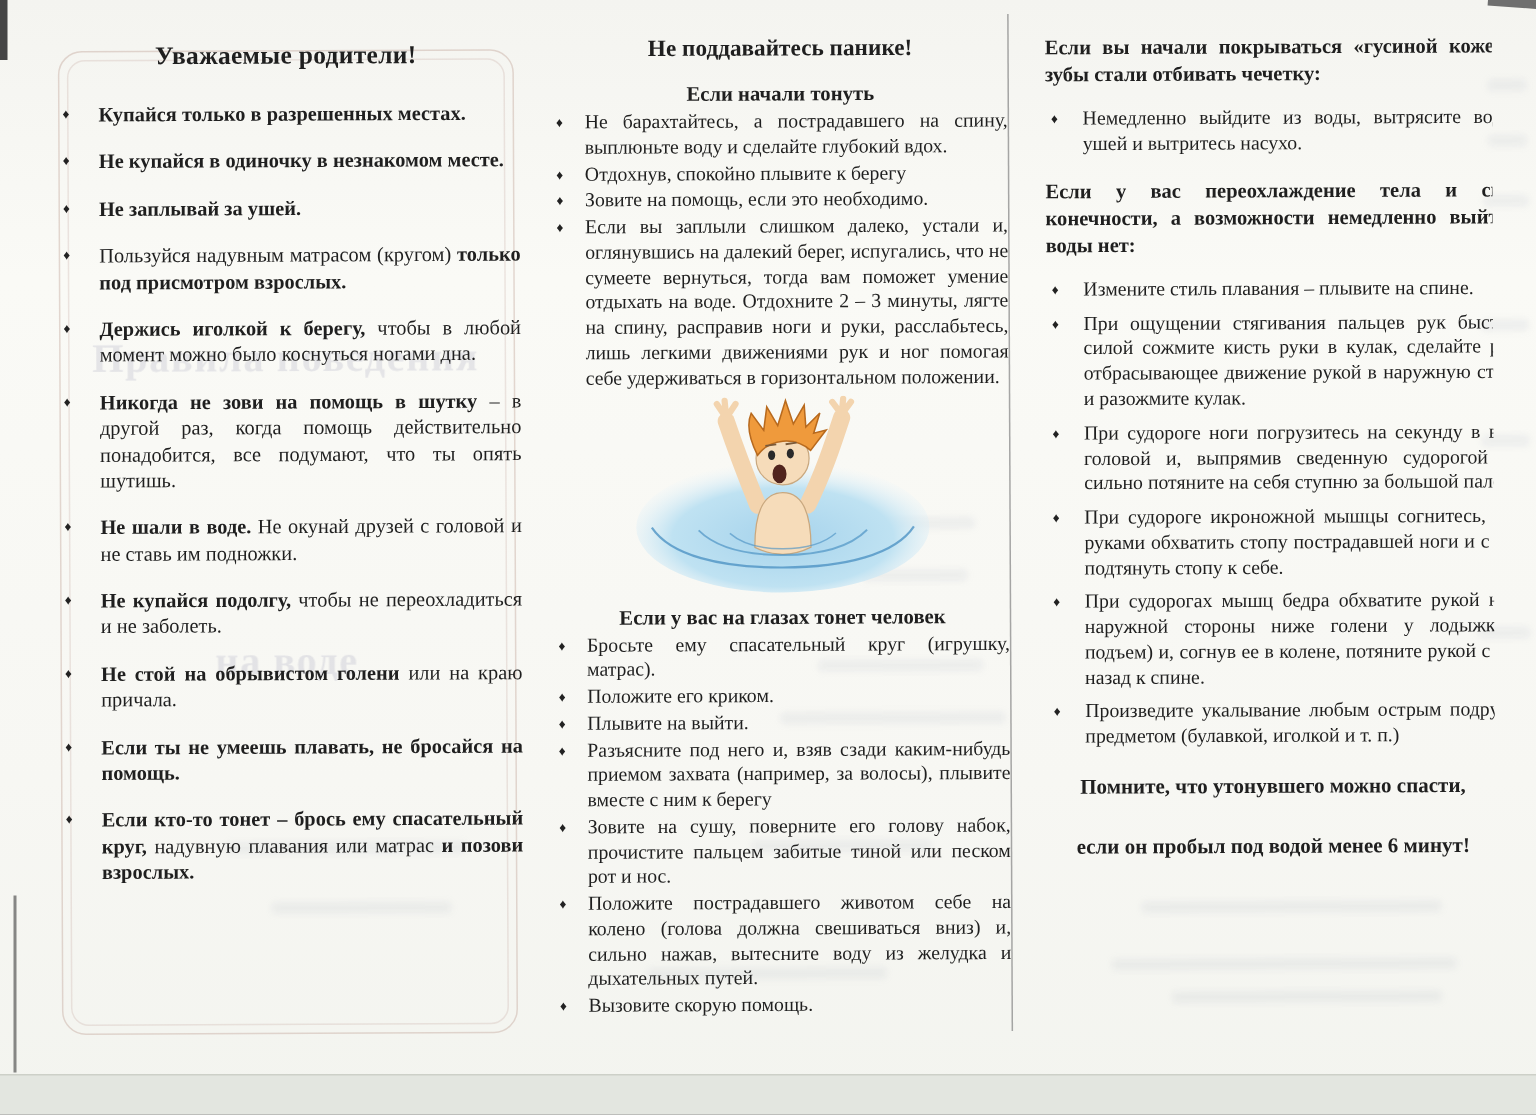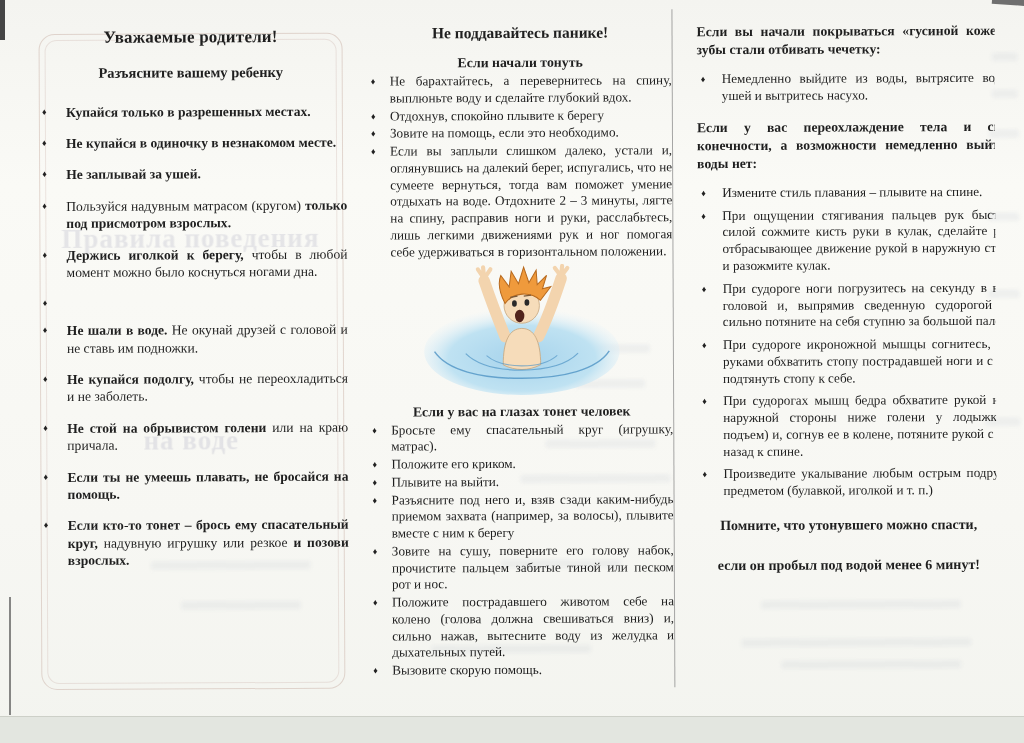--- a/index.html
+++ b/index.html
@@ -88,21 +88,20 @@
     <div class="smudge" style="left:988px;top:215px;width:32px;"></div>
     <div class="smudge" style="left:988px;top:292px;width:32px;"></div>
     <div class="smudge" style="left:985px;top:420px;width:35px;"></div>
     <div class="smudge" style="left:760px;top:602px;width:200px;"></div>
     <div class="smudge" style="left:740px;top:640px;width:230px;"></div>
     <div class="smudge" style="left:780px;top:662px;width:180px;"></div>
 
     <div class="col" id="col1">
       <div class="c-title">Уважаемые родители!</div>
       <div class="intro-wrap">
-        <div class="intro">Разъясните вашему ребенку</div>
       </div>
       <div>
           <div class="bullet">
             <span class="marker">♦</span>
             <span class="bt"><b>Купайся только в разрешенных местах.</b></span>
           </div>
           <div class="bullet">
             <span class="marker">♦</span>
             <span class="bt"><b>Не купайся в одиночку в незнакомом месте.</b></span>
           </div>
@@ -113,51 +112,52 @@
           <div class="bullet">
             <span class="marker">♦</span>
             <span class="bt"><span>Пользуйся надувным матрасом (кругом) </span><b>только под присмотром взрослых.</b></span>
           </div>
           <div class="bullet">
             <span class="marker">♦</span>
             <span class="bt"><b>Держись иголкой к берегу,</b><span> чтобы в любой момент можно было коснуться ногами дна.</span></span>
           </div>
           <div class="bullet">
             <span class="marker">♦</span>
+            <span class="bt"><b>Никогда не зови на помощь в шутку</b><span> – в другой раз, когда помощь действительно понадобится, все подумают, что ты опять шутишь.</span></span>
           </div>
           <div class="bullet">
             <span class="marker">♦</span>
             <span class="bt"><b>Не шали в воде.</b><span> Не окунай друзей с головой и не ставь им подножки.</span></span>
           </div>
           <div class="bullet">
             <span class="marker">♦</span>
             <span class="bt"><b>Не купайся подолгу,</b><span> чтобы не переохладиться и не заболеть.</span></span>
           </div>
           <div class="bullet">
             <span class="marker">♦</span>
             <span class="bt"><b>Не стой на обрывистом голени</b><span> или на краю причала.</span></span>
           </div>
           <div class="bullet">
             <span class="marker">♦</span>
             <span class="bt"><b>Если ты не умеешь плавать, не бросайся на помощь.</b></span>
           </div>
           <div class="bullet">
             <span class="marker">♦</span>
-            <span class="bt"><b>Если кто-то тонет – брось ему спасательный круг,</b><span> надувную игрушку или резкое </span><b>и позови взрослых.</b></span>
+            <span class="bt"><b>Если кто-то тонет – брось ему спасательный круг,</b><span> надувную плавания или матрас </span><b>и позови взрослых.</b></span>
           </div>
         </div>
     </div>
 
     <div class="col" id="col2">
       <div class="c-title">Не поддавайтесь панике!</div>
       <div class="subt">Если начали тонуть</div>
       <div>
           <div class="bullet">
             <span class="marker">♦</span>
-            <span class="bt"><span>Не барахтайтесь, а перевернитесь на спину, выплюньте воду и сделайте глубокий вдох.</span></span>
+            <span class="bt"><span>Не барахтайтесь, а пострадавшего на спину, выплюньте воду и сделайте глубокий вдох.</span></span>
           </div>
           <div class="bullet">
             <span class="marker">♦</span>
             <span class="bt"><span>Отдохнув, спокойно плывите к берегу</span></span>
           </div>
           <div class="bullet">
             <span class="marker">♦</span>
             <span class="bt"><span>Зовите на помощь, если это необходимо.</span></span>
           </div>
           <div class="bullet">

